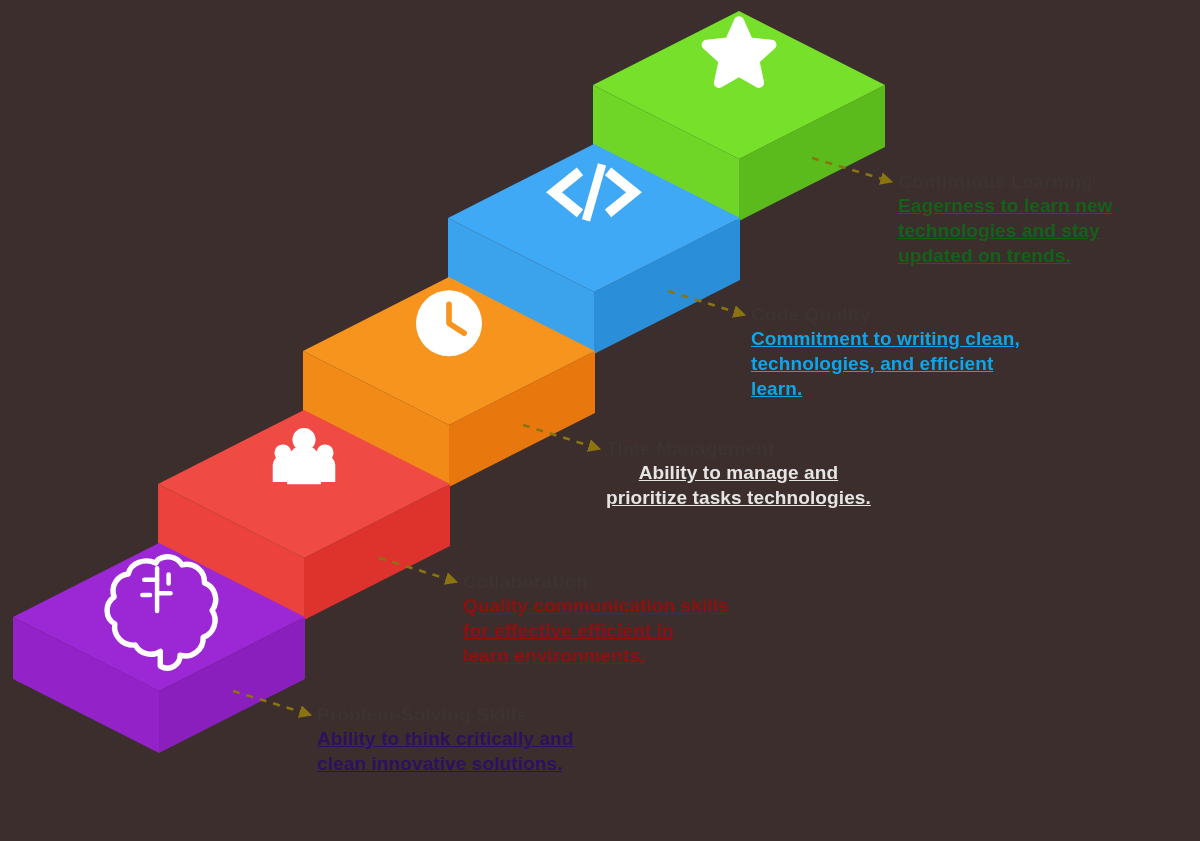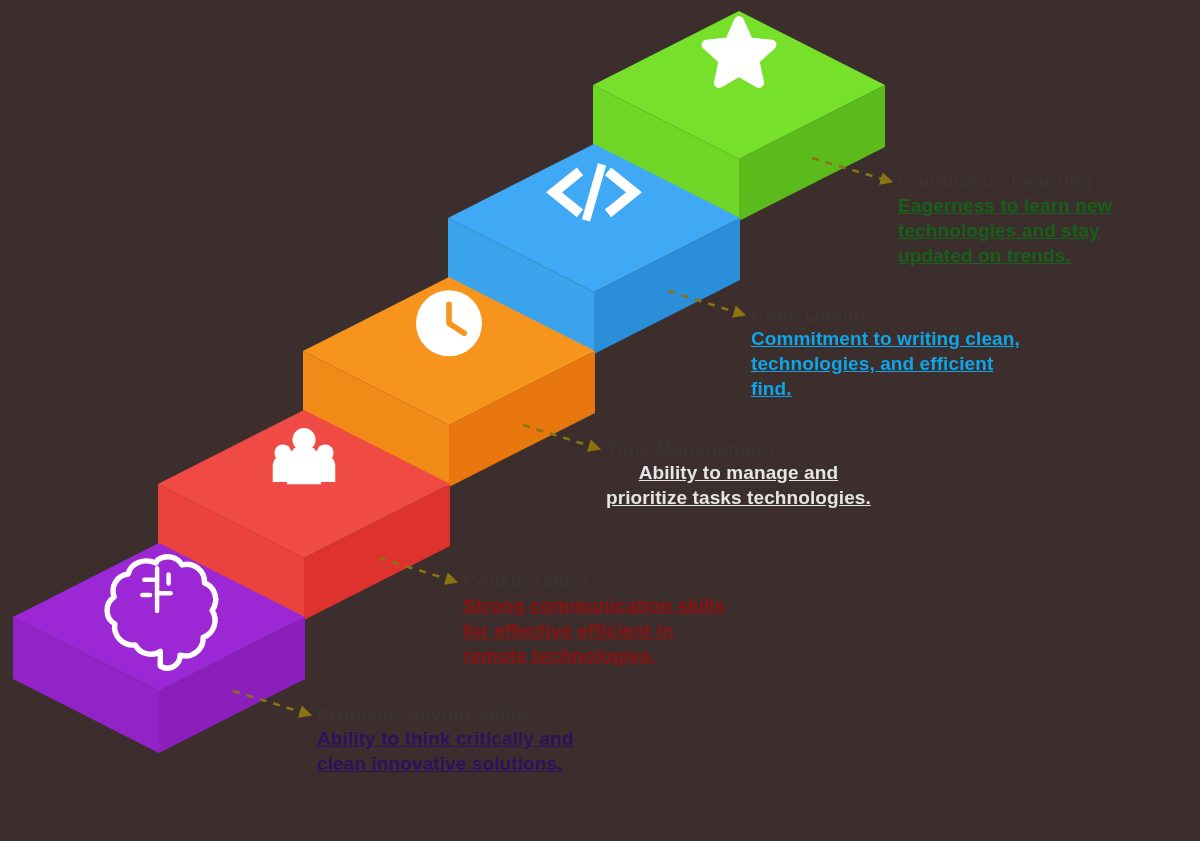--- a/index.html
+++ b/index.html
@@ -116,36 +116,36 @@
           <span>Eagerness to learn new</span>
           <span>technologies and stay</span>
           <span>updated on trends.</span>
         </div>
       </div>
       <div class="step-text" style="left: 751px; top: 303px;">
         <div class="step-title" style="color: rgb(61, 51, 48);">Code Quality</div>
         <div class="step-desc" style="color: #0ea5e9;">
           <span>Commitment to writing clean,</span>
           <span>technologies, and efficient</span>
-          <span>find.</span>
+          <span>learn.</span>
         </div>
       </div>
       <div class="step-text" style="left: 606px; top: 437px;">
         <div class="step-title" style="color: rgb(61, 51, 48);">Time Management</div>
         <div class="step-desc" style="color: #e5e5e5; text-align: center;">
           <span>Ability to manage and</span>
           <span>prioritize tasks technologies.</span>
         </div>
       </div>
       <div class="step-text" style="left: 463px; top: 570px;">
         <div class="step-title" style="color: rgb(61, 51, 48);">Collaboration</div>
         <div class="step-desc" style="color: rgb(140, 17, 17);">
-          <span>Strong communication skills</span>
+          <span>Quality communication skills</span>
           <span>for effective efficient in</span>
-          <span>remote technologies.</span>
+          <span>learn environments.</span>
         </div>
       </div>
       <div class="step-text" style="left: 317px; top: 703px;">
         <div class="step-title" style="color: rgb(61, 51, 48);">Problem-Solving Skills</div>
         <div class="step-desc" style="color: rgb(46, 16, 96);">
           <span>Ability to think critically and</span>
           <span>clean innovative solutions.</span>
         </div>
       </div>
     </div>

